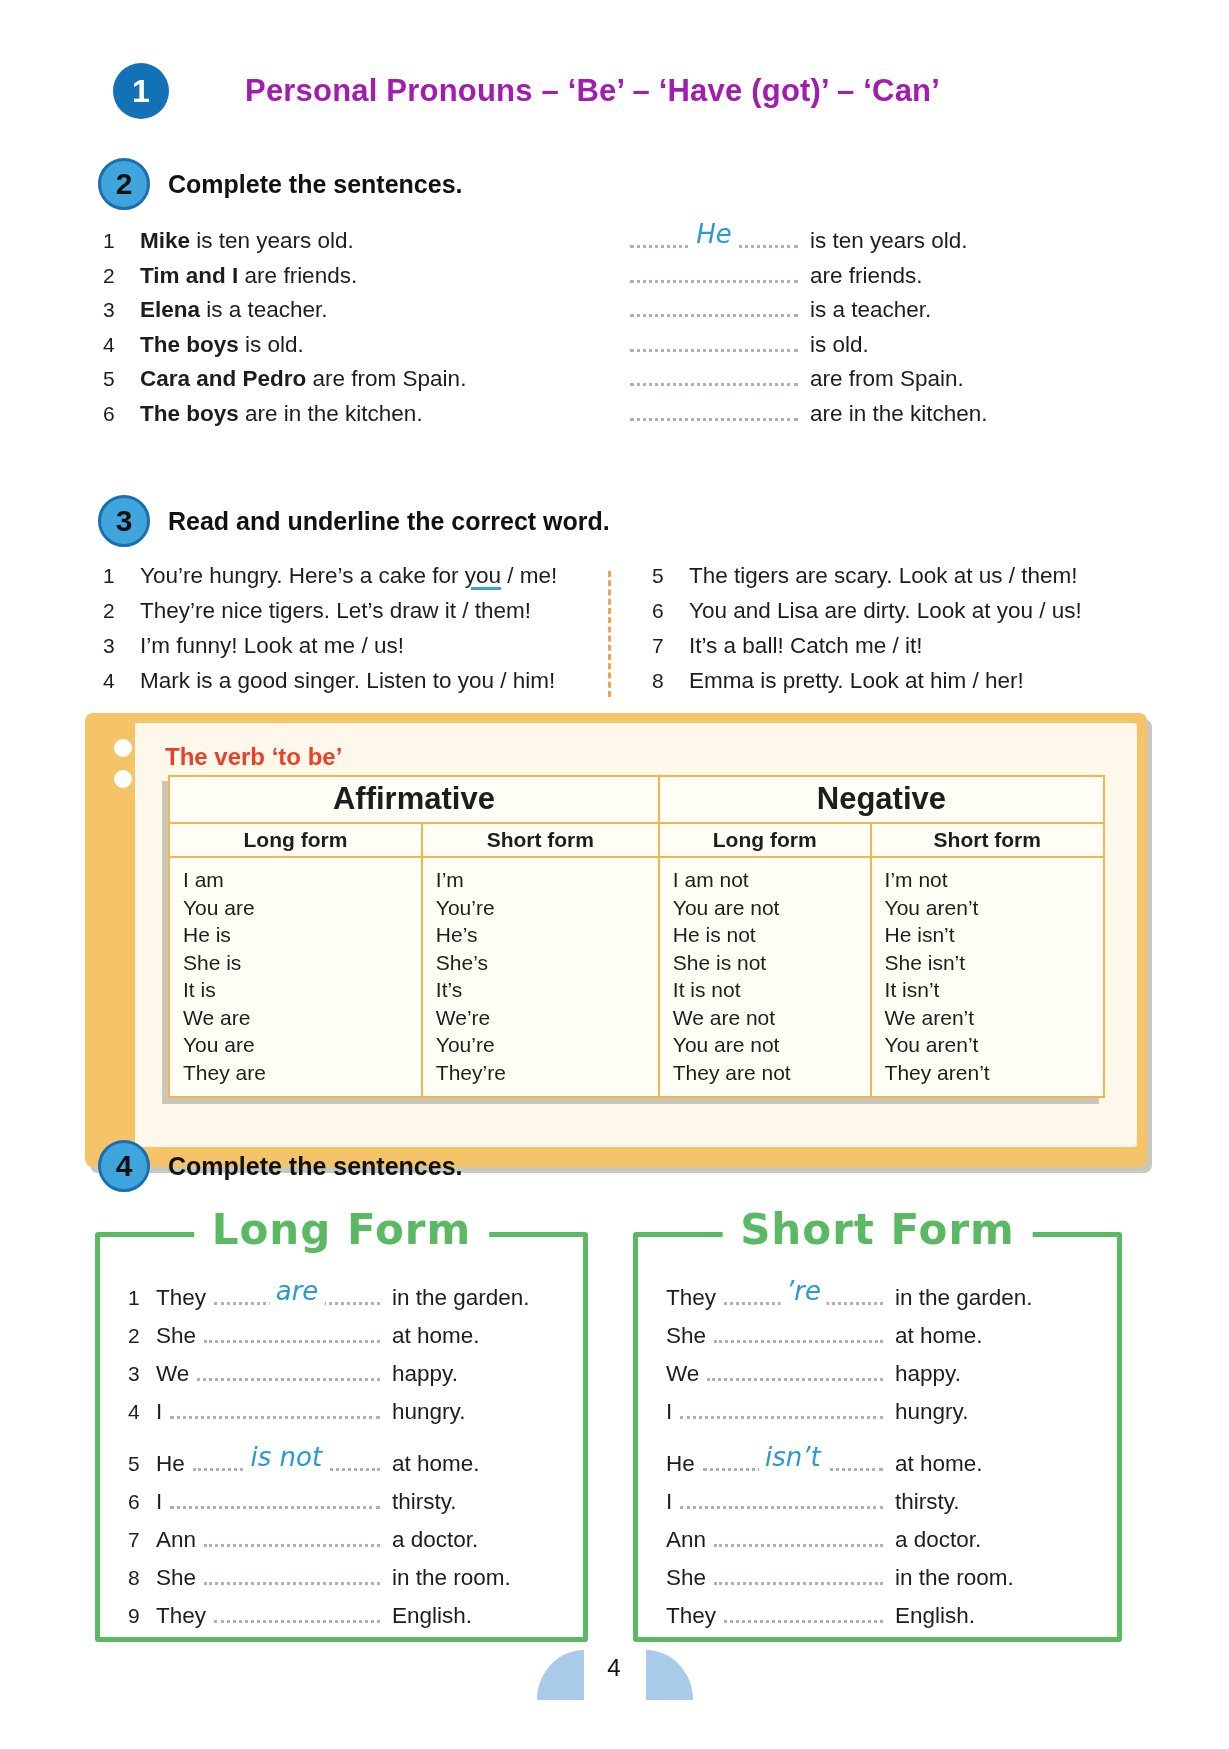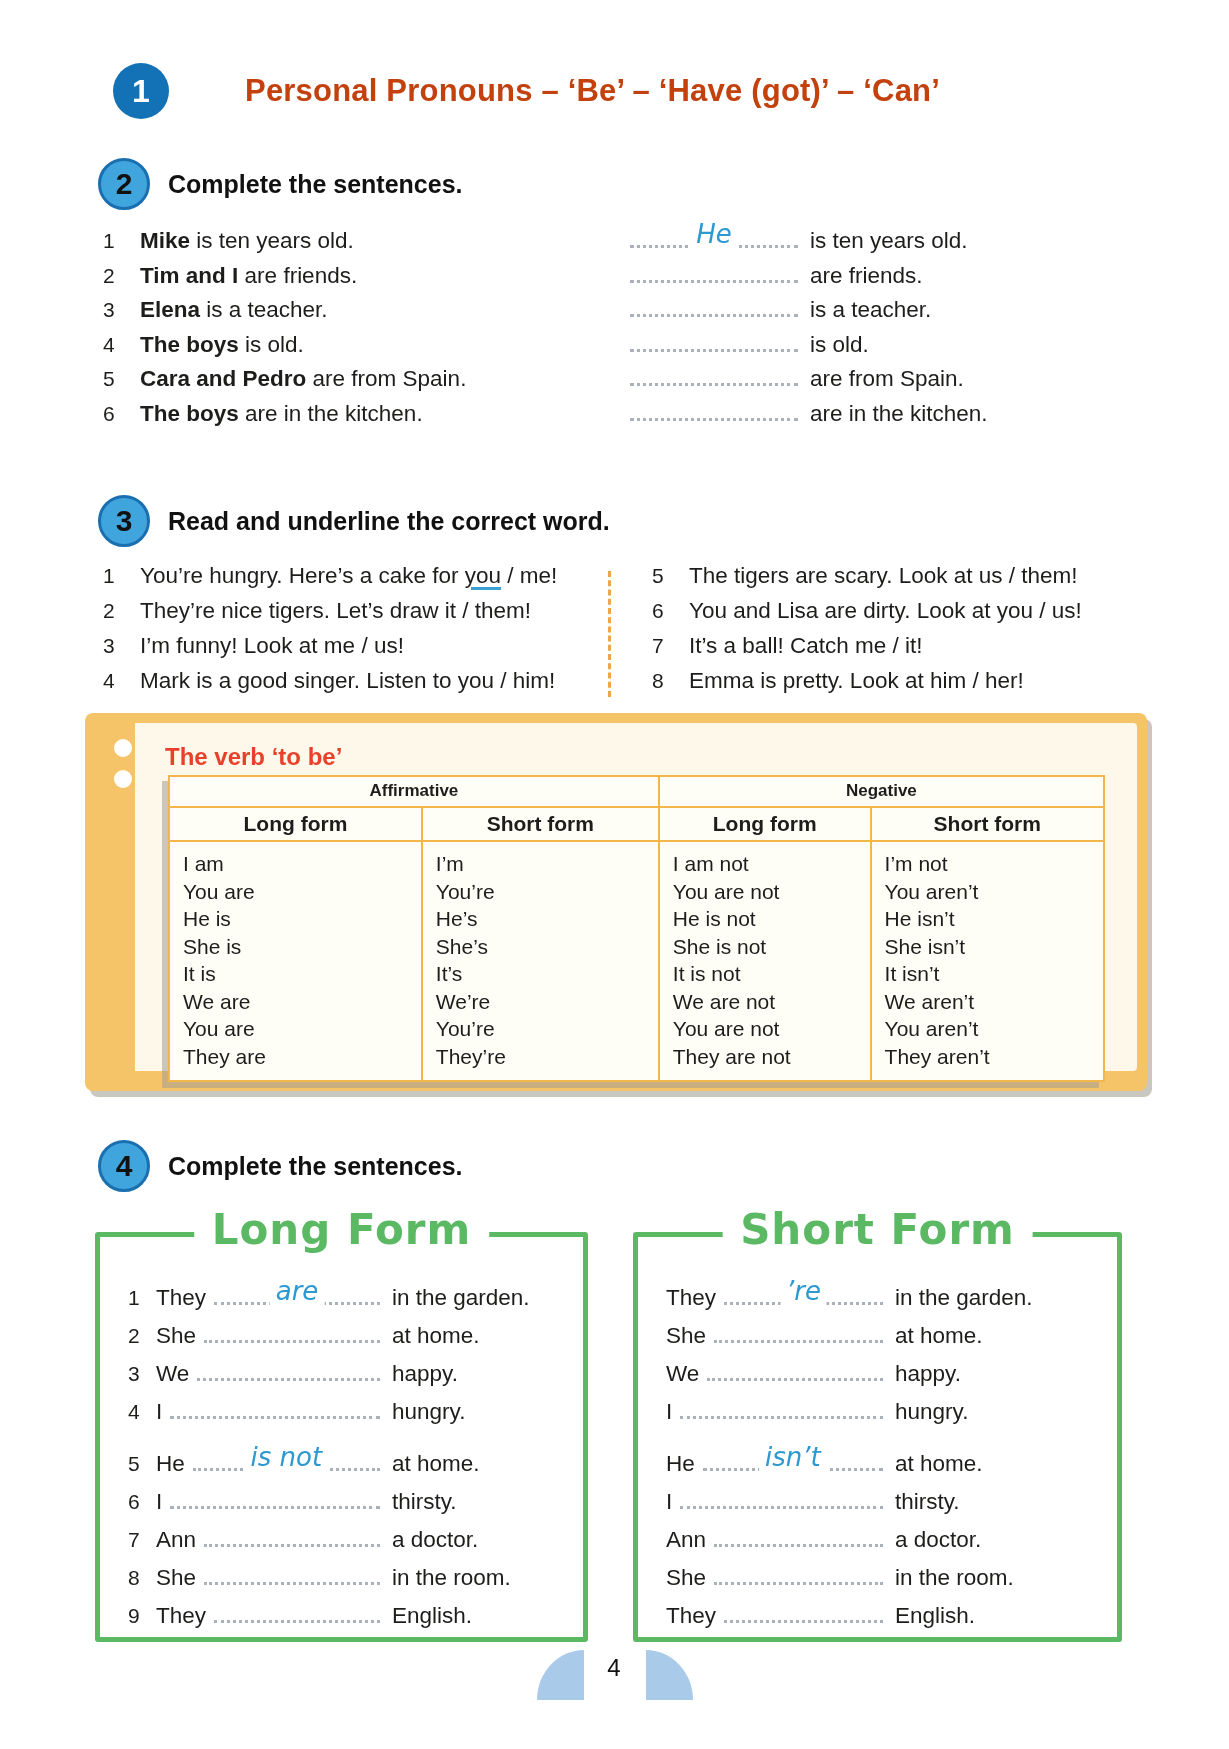--- a/index.html
+++ b/index.html
@@ -4,21 +4,21 @@
 <style>
   html,body{margin:0;padding:0;background:#ffffff;}
   .page{position:relative;width:1229px;height:1749px;background:#ffffff;overflow:hidden;
         font-family:"Liberation Sans",sans-serif;color:#1d1d1b;}
 
   
   .header{position:absolute;left:113px;top:63px;display:flex;align-items:center;}
   .unit-badge{width:56px;height:56px;border-radius:50%;background:#1371b5;color:#fff;
               display:flex;align-items:center;justify-content:center;
               font-size:32px;font-weight:bold;}
-  .page-title{margin-left:76px;font-size:31px;font-weight:bold;color:#c2410c;letter-spacing:.2px;}
+  .page-title{margin-left:76px;font-size:31px;font-weight:bold;color:#a21caf;letter-spacing:.2px;}
 
   
   .ex-head{display:flex;align-items:center;padding-left:98px;}
   .ex-badge{width:52px;height:52px;border-radius:50%;background:#41a5dd;border:3px solid #1a6fb0;
             box-sizing:border-box;color:#111;display:flex;align-items:center;justify-content:center;
             font-size:30px;font-weight:bold;flex:0 0 auto;}
   .ex-title{margin-left:18px;font-size:25px;font-weight:bold;color:#111;}
 
   
   .blank{display:inline-block;position:relative;height:17px;border-bottom:3px dotted #aab1b8;}
@@ -42,31 +42,31 @@
   .ex3-cols{position:relative;margin-top:16px;display:flex;padding-left:103px;}
   .ex3-col{width:505px;flex:0 0 auto;}
   .ex3-col.right{width:auto;margin-left:44px;}
   .ex3-divider{position:absolute;left:608px;top:8px;height:126px;border-left:3px dashed #f0a44d;}
   .row3{display:flex;align-items:baseline;height:35px;font-size:22.5px;}
   .row3 .num{width:37px;font-size:21px;flex:0 0 auto;}
   .row3 b{font-weight:normal;}
   .u{text-decoration:underline;text-decoration-color:#3ba0d8;text-decoration-thickness:3px;text-underline-offset:4px;}
 
   
-  .panel{position:absolute;left:85px;top:713px;width:1062px;height:378px;background:#f6c468;
+  .panel{position:absolute;left:85px;top:713px;width:1062px;height:454px;background:#f6c468;
          border-radius:8px;box-shadow:5px 6px 0 #c9c8c0;}
   .hole{position:absolute;left:29px;width:18px;height:18px;border-radius:50%;background:#fff;}
   .h1{top:26px;} .h2{top:57px;}
   .panel-inner{position:absolute;left:50px;top:10px;right:10px;bottom:20px;background:#fdf8e9;
                border-radius:0 4px 4px 0;}
   .panel-title{margin:20px 0 0 30px;font-size:24px;font-weight:bold;color:#e8402a;}
   .tbl{position:absolute;left:33px;top:52px;width:937px;background:#fffef6;
        border:2px solid #f2b64b;box-sizing:border-box;box-shadow:-6px 6px 0 rgba(160,158,148,.55);}
   .tbl-group-row{display:grid;grid-template-columns:52.5% 47.5%;}
-  .gh{text-align:center;font-weight:bold;font-size:17px;padding:4px 0 5px 0;
+  .gh{text-align:center;font-weight:bold;font-size:31px;padding:4px 0 5px 0;
       border-bottom:2px solid #f2b64b;}
   .gh:first-child{border-right:2px solid #f2b64b;}
   .tbl-col-row{display:grid;grid-template-columns:27.1% 25.4% 22.7% 24.8%;}
   .ch{text-align:center;font-weight:bold;font-size:21px;padding:4px 0;
       border-bottom:2px solid #f2b64b;}
   .ch:not(:last-child){border-right:2px solid #f2b64b;}
   .tbl-body{display:grid;grid-template-columns:27.1% 25.4% 22.7% 24.8%;}
   .tbl-colcell{padding:8px 0 10px 13px;box-sizing:border-box;}
   .tbl-colcell:not(:last-child){border-right:2px solid #f2b64b;}
   .tbl-line{font-size:21px;line-height:27.5px;}

